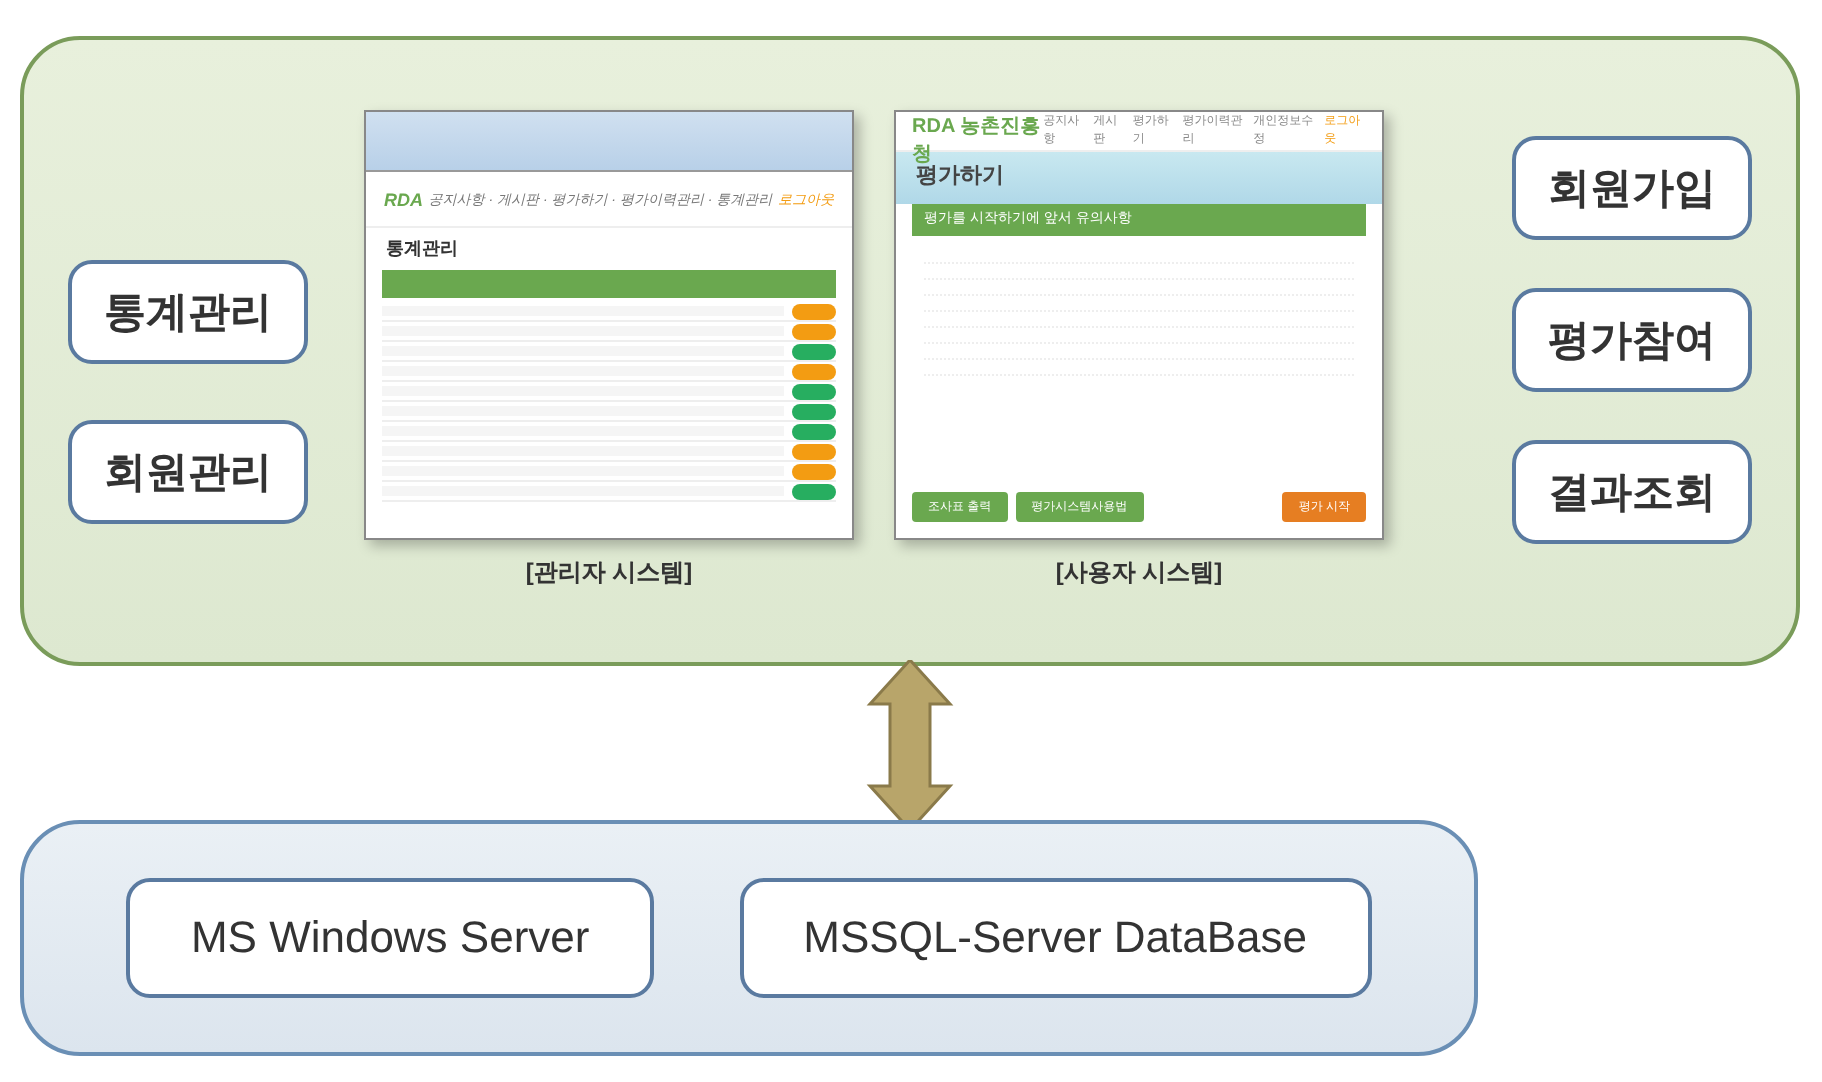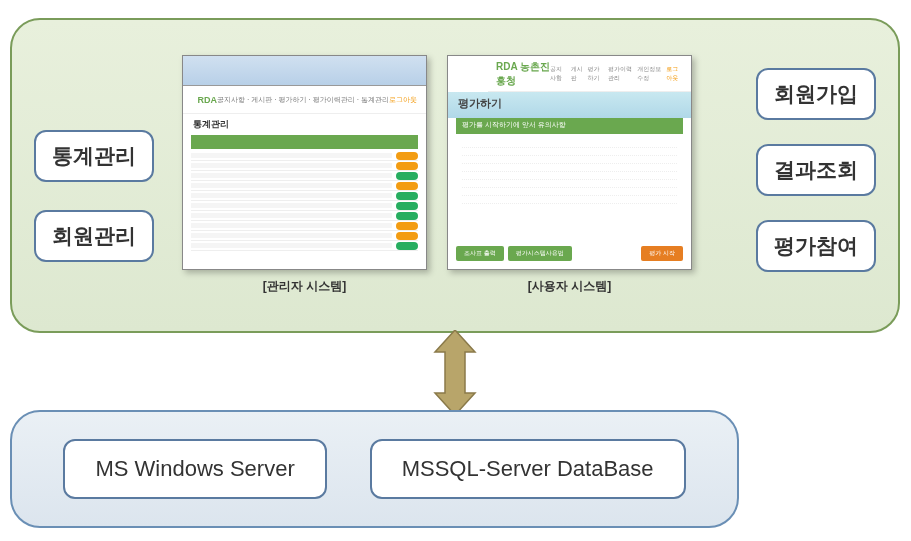--- a/index.html
+++ b/index.html
@@ -100,22 +100,23 @@
       border-bottom: 1px solid #999;
     }
     .admin-ss .ss-header {
       height: 28px;
       background: #fff;
       display: flex;
       align-items: center;
       padding: 0 9px;
       font-size: 7px;
       color: #777;
-      justify-content: flex-end;
+      justify-content: space-between;
       border-bottom: 1px solid #eee;
+      font-style: italic;
     }
     .admin-ss .ss-logo { color: #6aa84f; font-weight: bold; font-size: 9px; }
     .admin-ss .ss-title-bar {
       padding: 4px 10px;
       font-size: 9px;
       font-weight: bold;
       color: #333;
     }
     .admin-ss .ss-green-bar {
       height: 14px;
@@ -138,28 +139,27 @@
     .admin-ss .ss-row-badge {
       width: 22px; height: 8px;
       border-radius: 4px;
       margin-left: 4px;
     }
     .badge-orange { background: #f39c12; }
     .badge-green { background: #27ae60; }
     
     
     .user-ss .ss-top {
-      height: 36px;
-      background: #fff;
-      display: flex;
-      align-items: center;
+      height: 20px;
+      background: #fff;
+      display: flex;
+      align-items: flex-start;
       justify-content: space-between;
       padding: 0 8px;
       border-bottom: 1px solid #eee;
-      margin-left: 40px;
     }
     .user-ss .ss-logo2 { color: #6aa84f; font-weight: bold; font-size: 10px; }
     .user-ss .ss-nav { font-size: 6px; color: #888; display: flex; gap: 4px; }
     .user-ss .ss-nav span:last-child { color: #f39c12; }
     .user-ss .ss-banner {
       height: 26px;
       background: linear-gradient(to bottom, #c8e8f0, #b0d8e8);
       padding: 4px 10px;
       font-size: 11px;
       font-weight: bold;
@@ -223,22 +223,22 @@
 
 <div class="top-panel">
 
   <div class="left-boxes">
     <div class="label-box">통계관리</div>
     <div class="label-box">회원관리</div>
   </div>
 
   <div class="right-boxes">
     <div class="label-box">회원가입</div>
+    <div class="label-box">평가참여</div>
     <div class="label-box">결과조회</div>
-    <div class="label-box">평가참여</div>
   </div>
 
   <div class="screenshots">
 
     <div class="screenshot-group">
       <div class="screenshot admin-ss">
         <div class="browser-chrome"></div>
         <div class="ss-header">
           <span class="ss-logo">RDA</span>
           <span>공지사항 · 게시판 · 평가하기 · 평가이력관리 · 통계관리</span>

